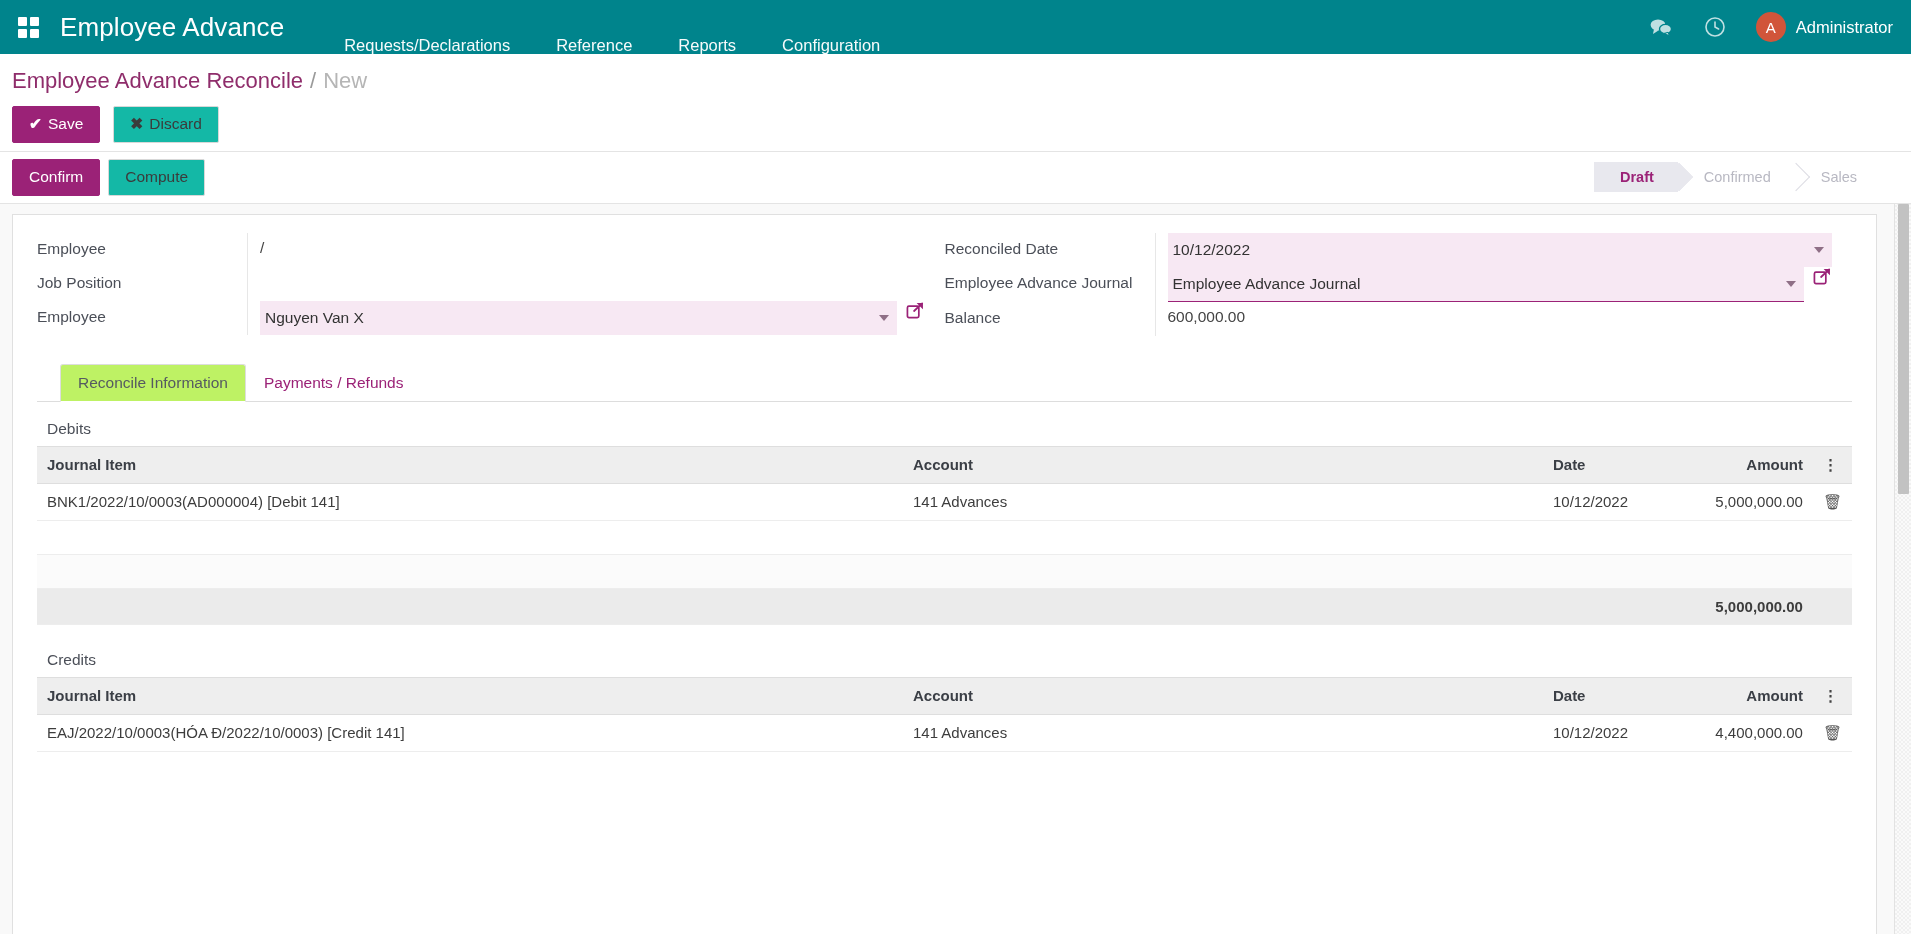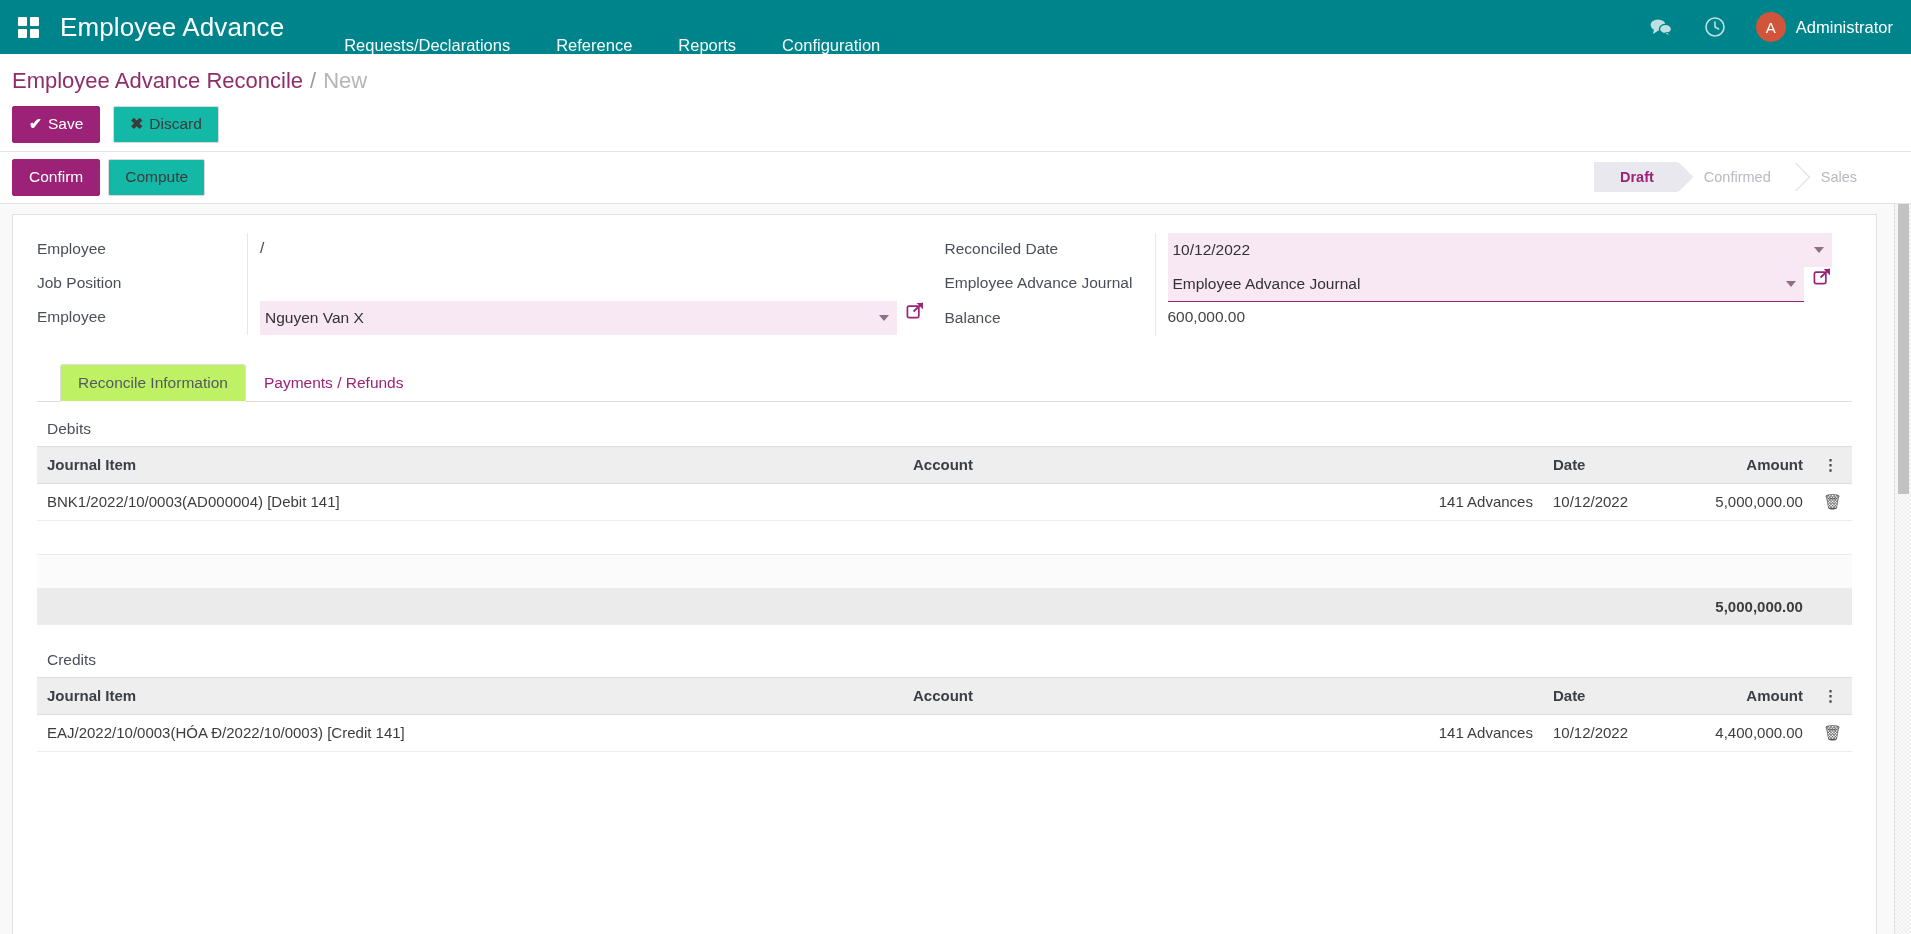--- a/index.html
+++ b/index.html
@@ -273,21 +273,21 @@
   table.lines thead th.num, table.lines tbody td.num { text-align: right; }
   table.lines tbody td {
     padding: 9px 10px;
     border-bottom: 1px solid #ededed;
     color: #3d3d3d;
     white-space: nowrap;
   }
   td.col-date, th.col-date { width: 120px; }
   td.col-amount, th.col-amount { width: 150px; }
   td.col-opt, th.col-opt { width: 34px; text-align: center; }
-  th.col-account, td.col-account { width: 640px; text-align: right; }
+  th.col-account, td.col-account { width: 640px; }
   .row-empty td { height: 34px; border-bottom: 1px solid #ededed; }
   .row-add td { height: 34px; background: #fbfbfb; border-bottom: 1px solid #e6e6e6; }
   .totals-row td {
     background: #ebebeb;
     font-weight: bold;
     padding: 12px 10px;
     border-top: 1px solid #dedede;
     border-bottom: 1px solid #dedede;
     color: #333;
   }

